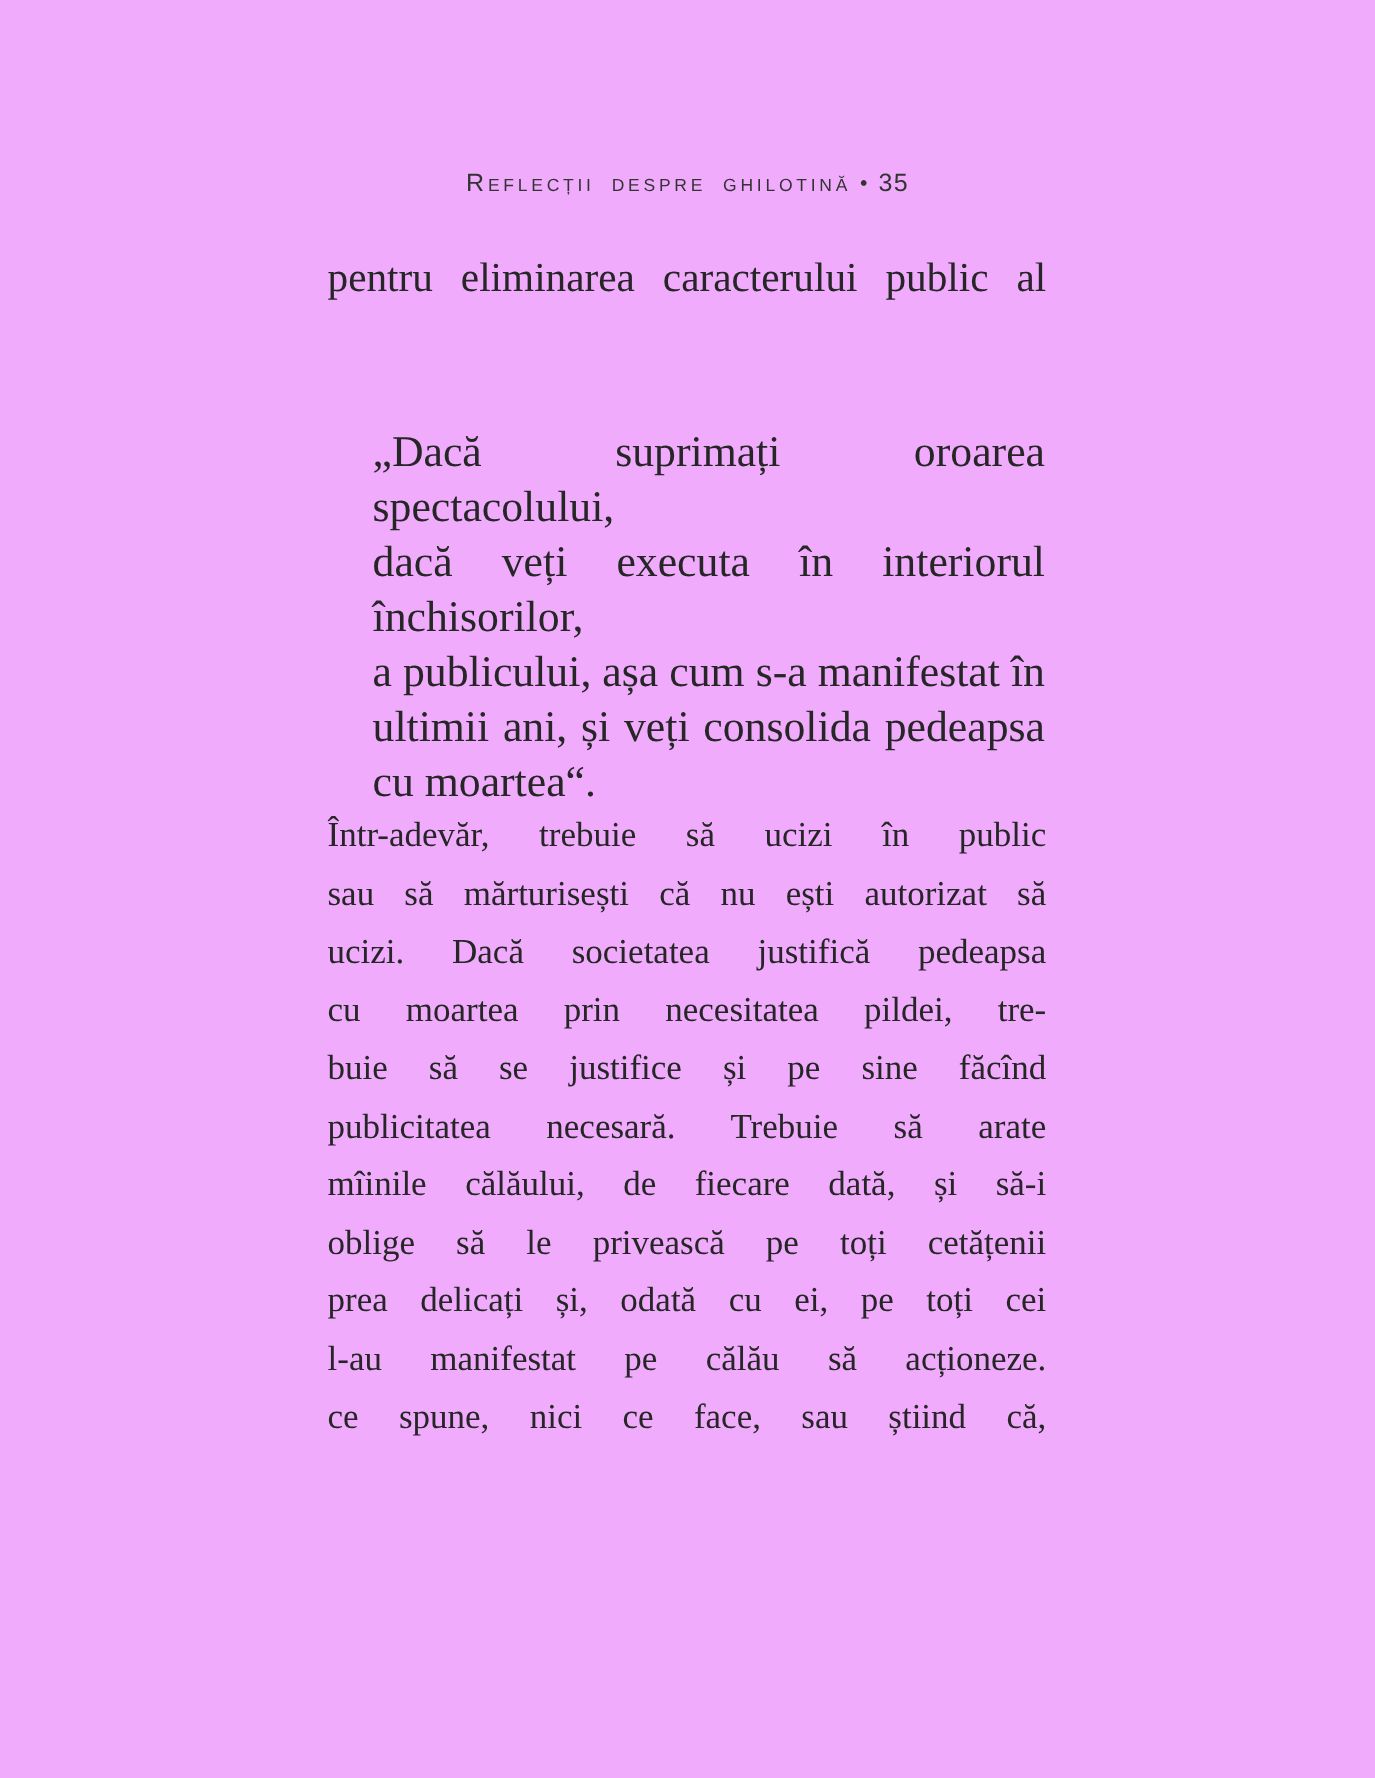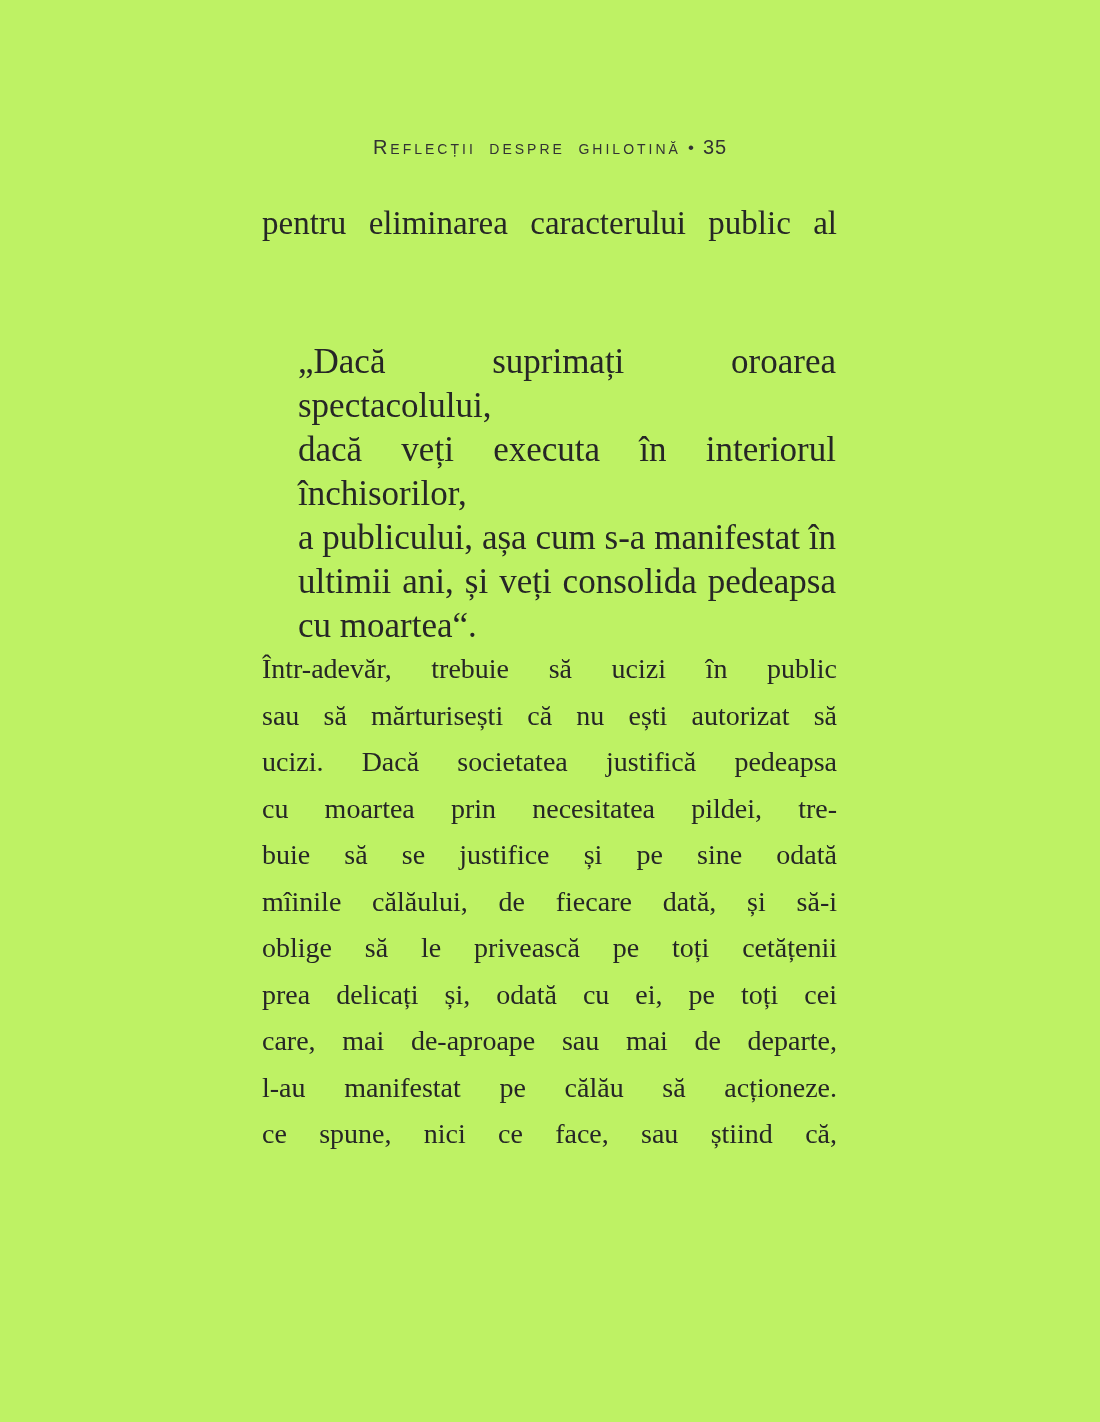--- a/index.html
+++ b/index.html
@@ -4,21 +4,21 @@
 <style>
   html, body {
     margin: 0;
     padding: 0;
     background: #ffffff;
   }
   .page {
     position: relative;
     width: 1100px;
     height: 1422px;
-    background: #bef264;
+    background: #f0abfc;
     font-family: "Liberation Serif", serif;
     color: #262626;
     overflow: hidden;
   }
   .running-header {
     position: absolute;
     top: 136px;
     left: 0;
     width: 1100px;
     text-align: center;
@@ -91,22 +91,22 @@
       <div class="tline">a publicului, așa cum s-a manifestat în</div>
       <div class="tline">ultimii ani, și veți consolida pedeapsa</div>
       <div class="tline tline-last">cu moartea“.</div>
     </div>
 
   <div class="para main">
       <div class="tline">Într-adevăr, trebuie să ucizi în public</div>
       <div class="tline">sau să mărturisești că nu ești autorizat să</div>
       <div class="tline">ucizi. Dacă societatea justifică pedeapsa</div>
       <div class="tline">cu moartea prin necesitatea pildei, tre-</div>
-      <div class="tline">buie să se justifice și pe sine odată</div>
+      <div class="tline">buie să se justifice și pe sine făcînd</div>
+      <div class="tline">publicitatea necesară. Trebuie să arate</div>
       <div class="tline">mîinile călăului, de fiecare dată, și să-i</div>
       <div class="tline">oblige să le privească pe toți cetățenii</div>
       <div class="tline">prea delicați și, odată cu ei, pe toți cei</div>
-      <div class="tline">care, mai de-aproape sau mai de departe,</div>
       <div class="tline">l-au manifestat pe călău să acționeze.</div>
       <div class="tline">ce spune, nici ce face, sau știind că,</div>
     </div>
 
 </div>
 
 </body></html>

